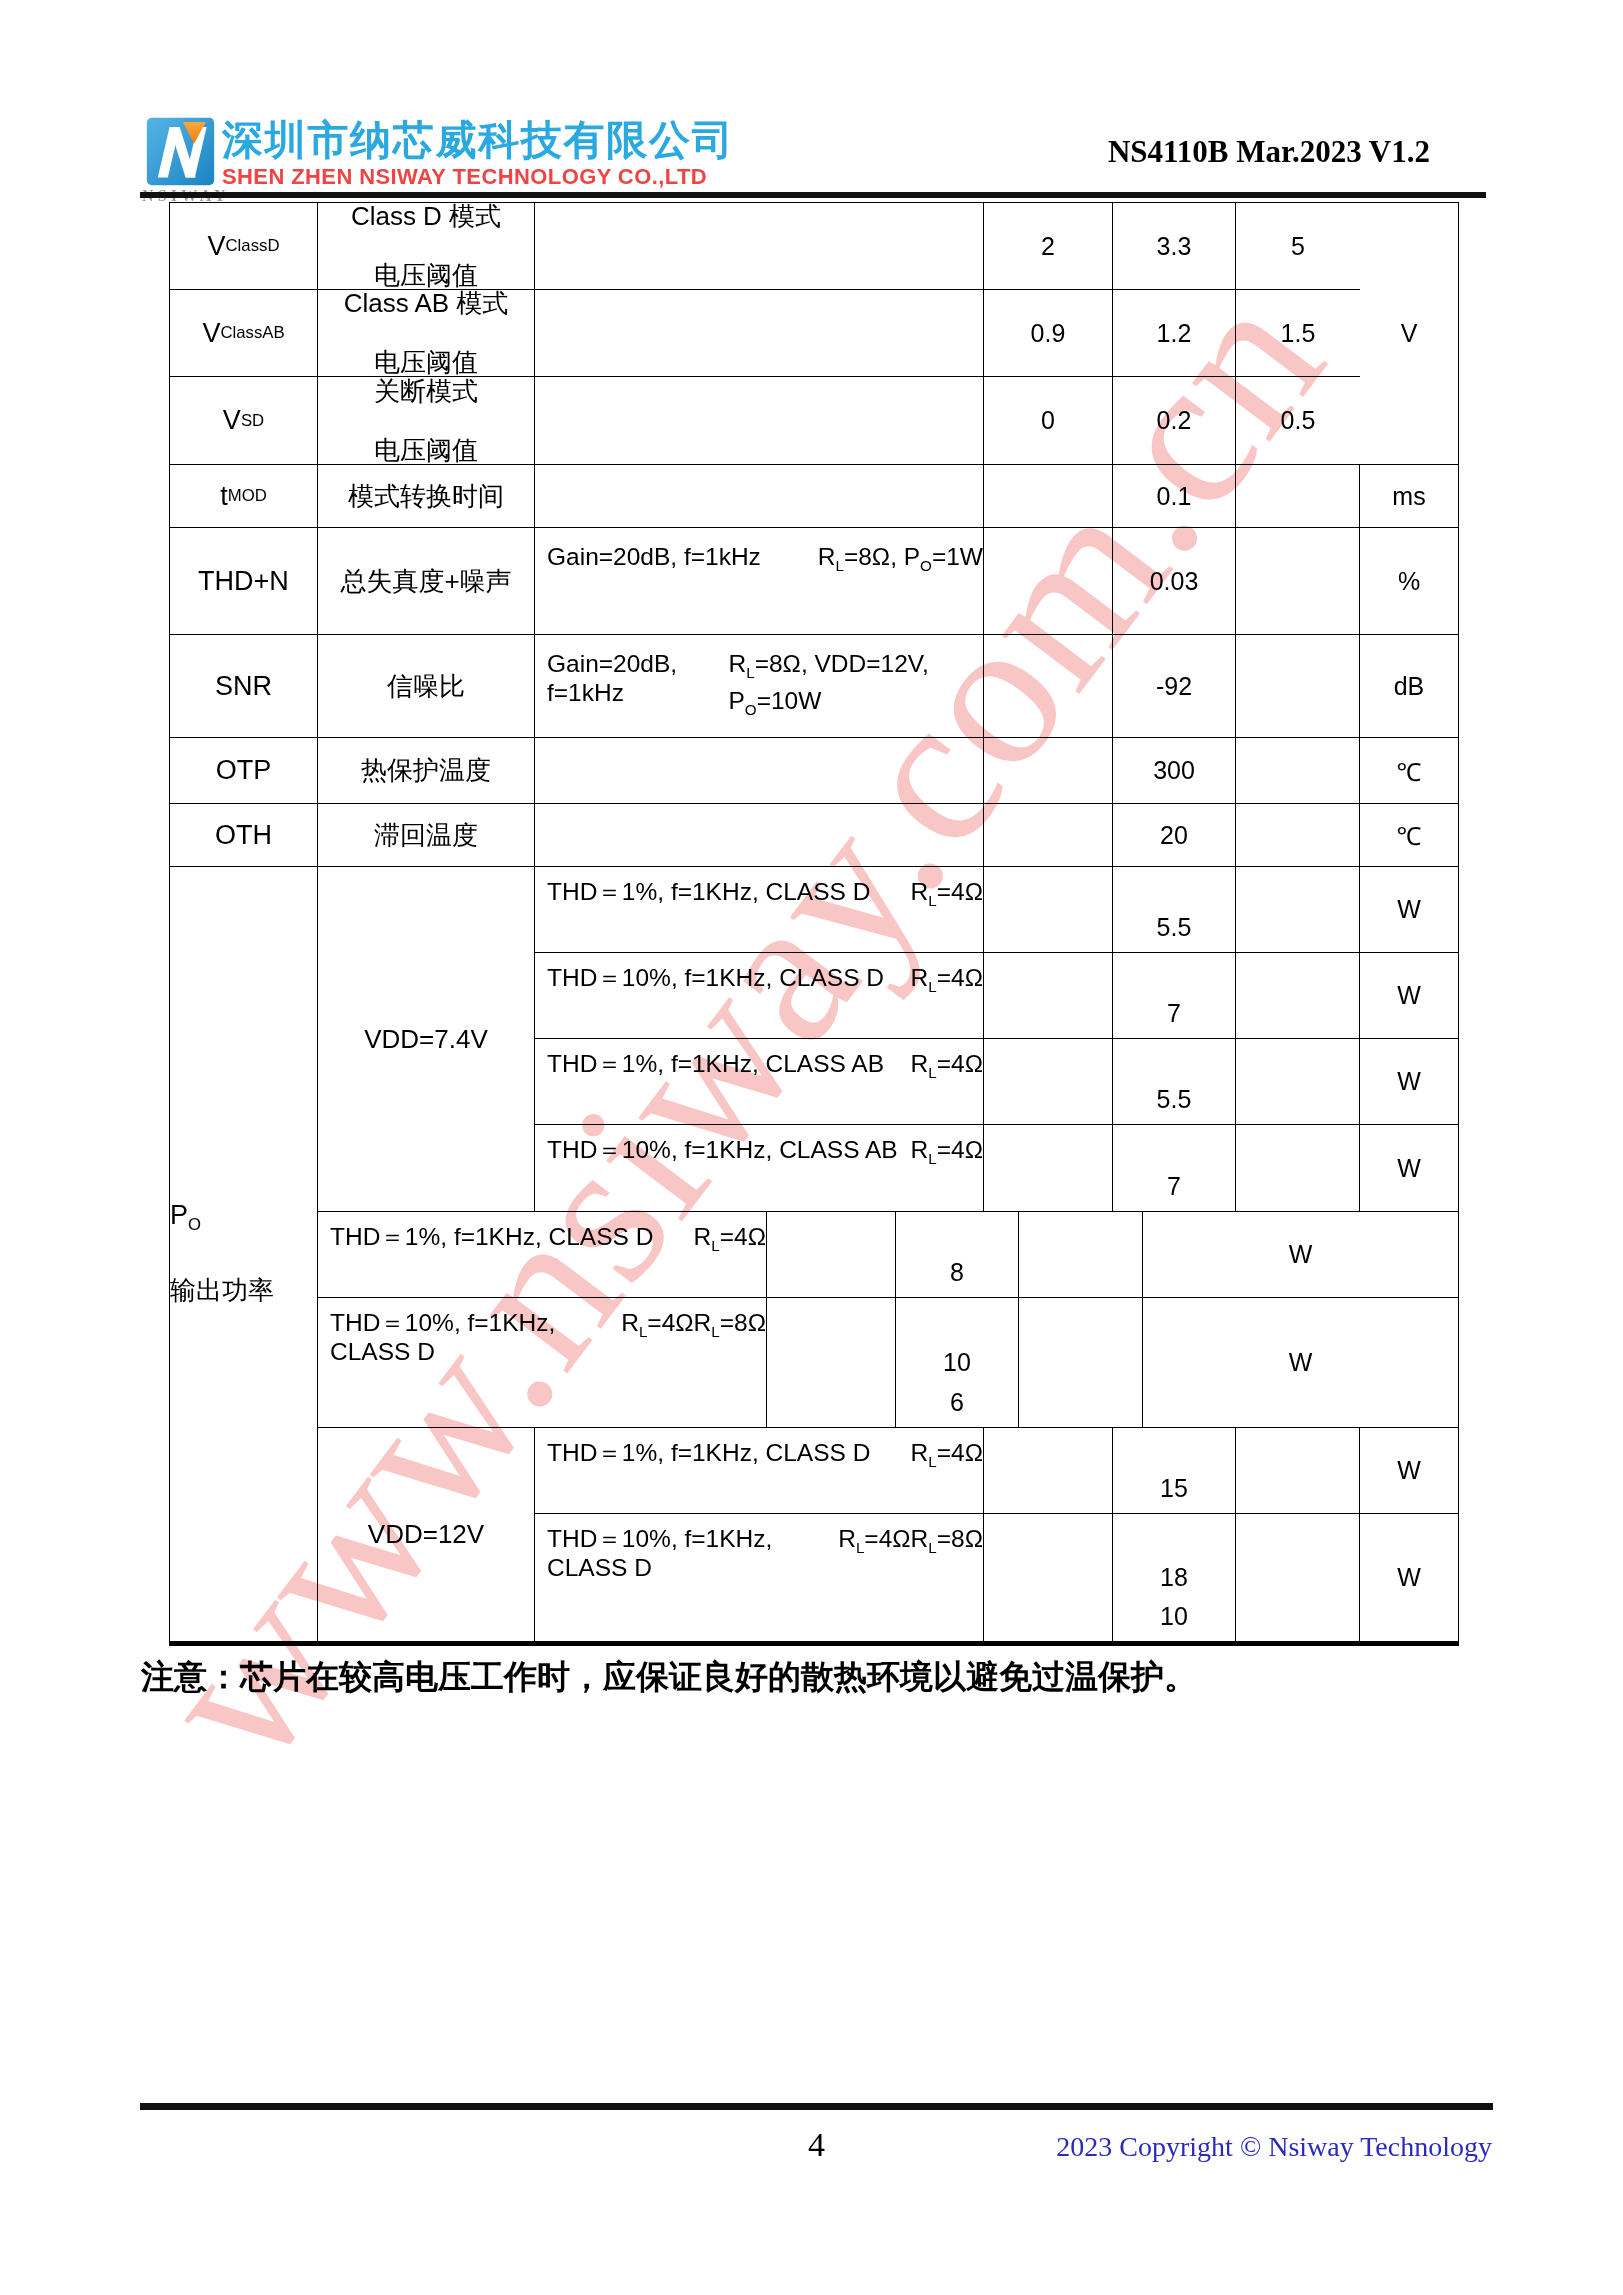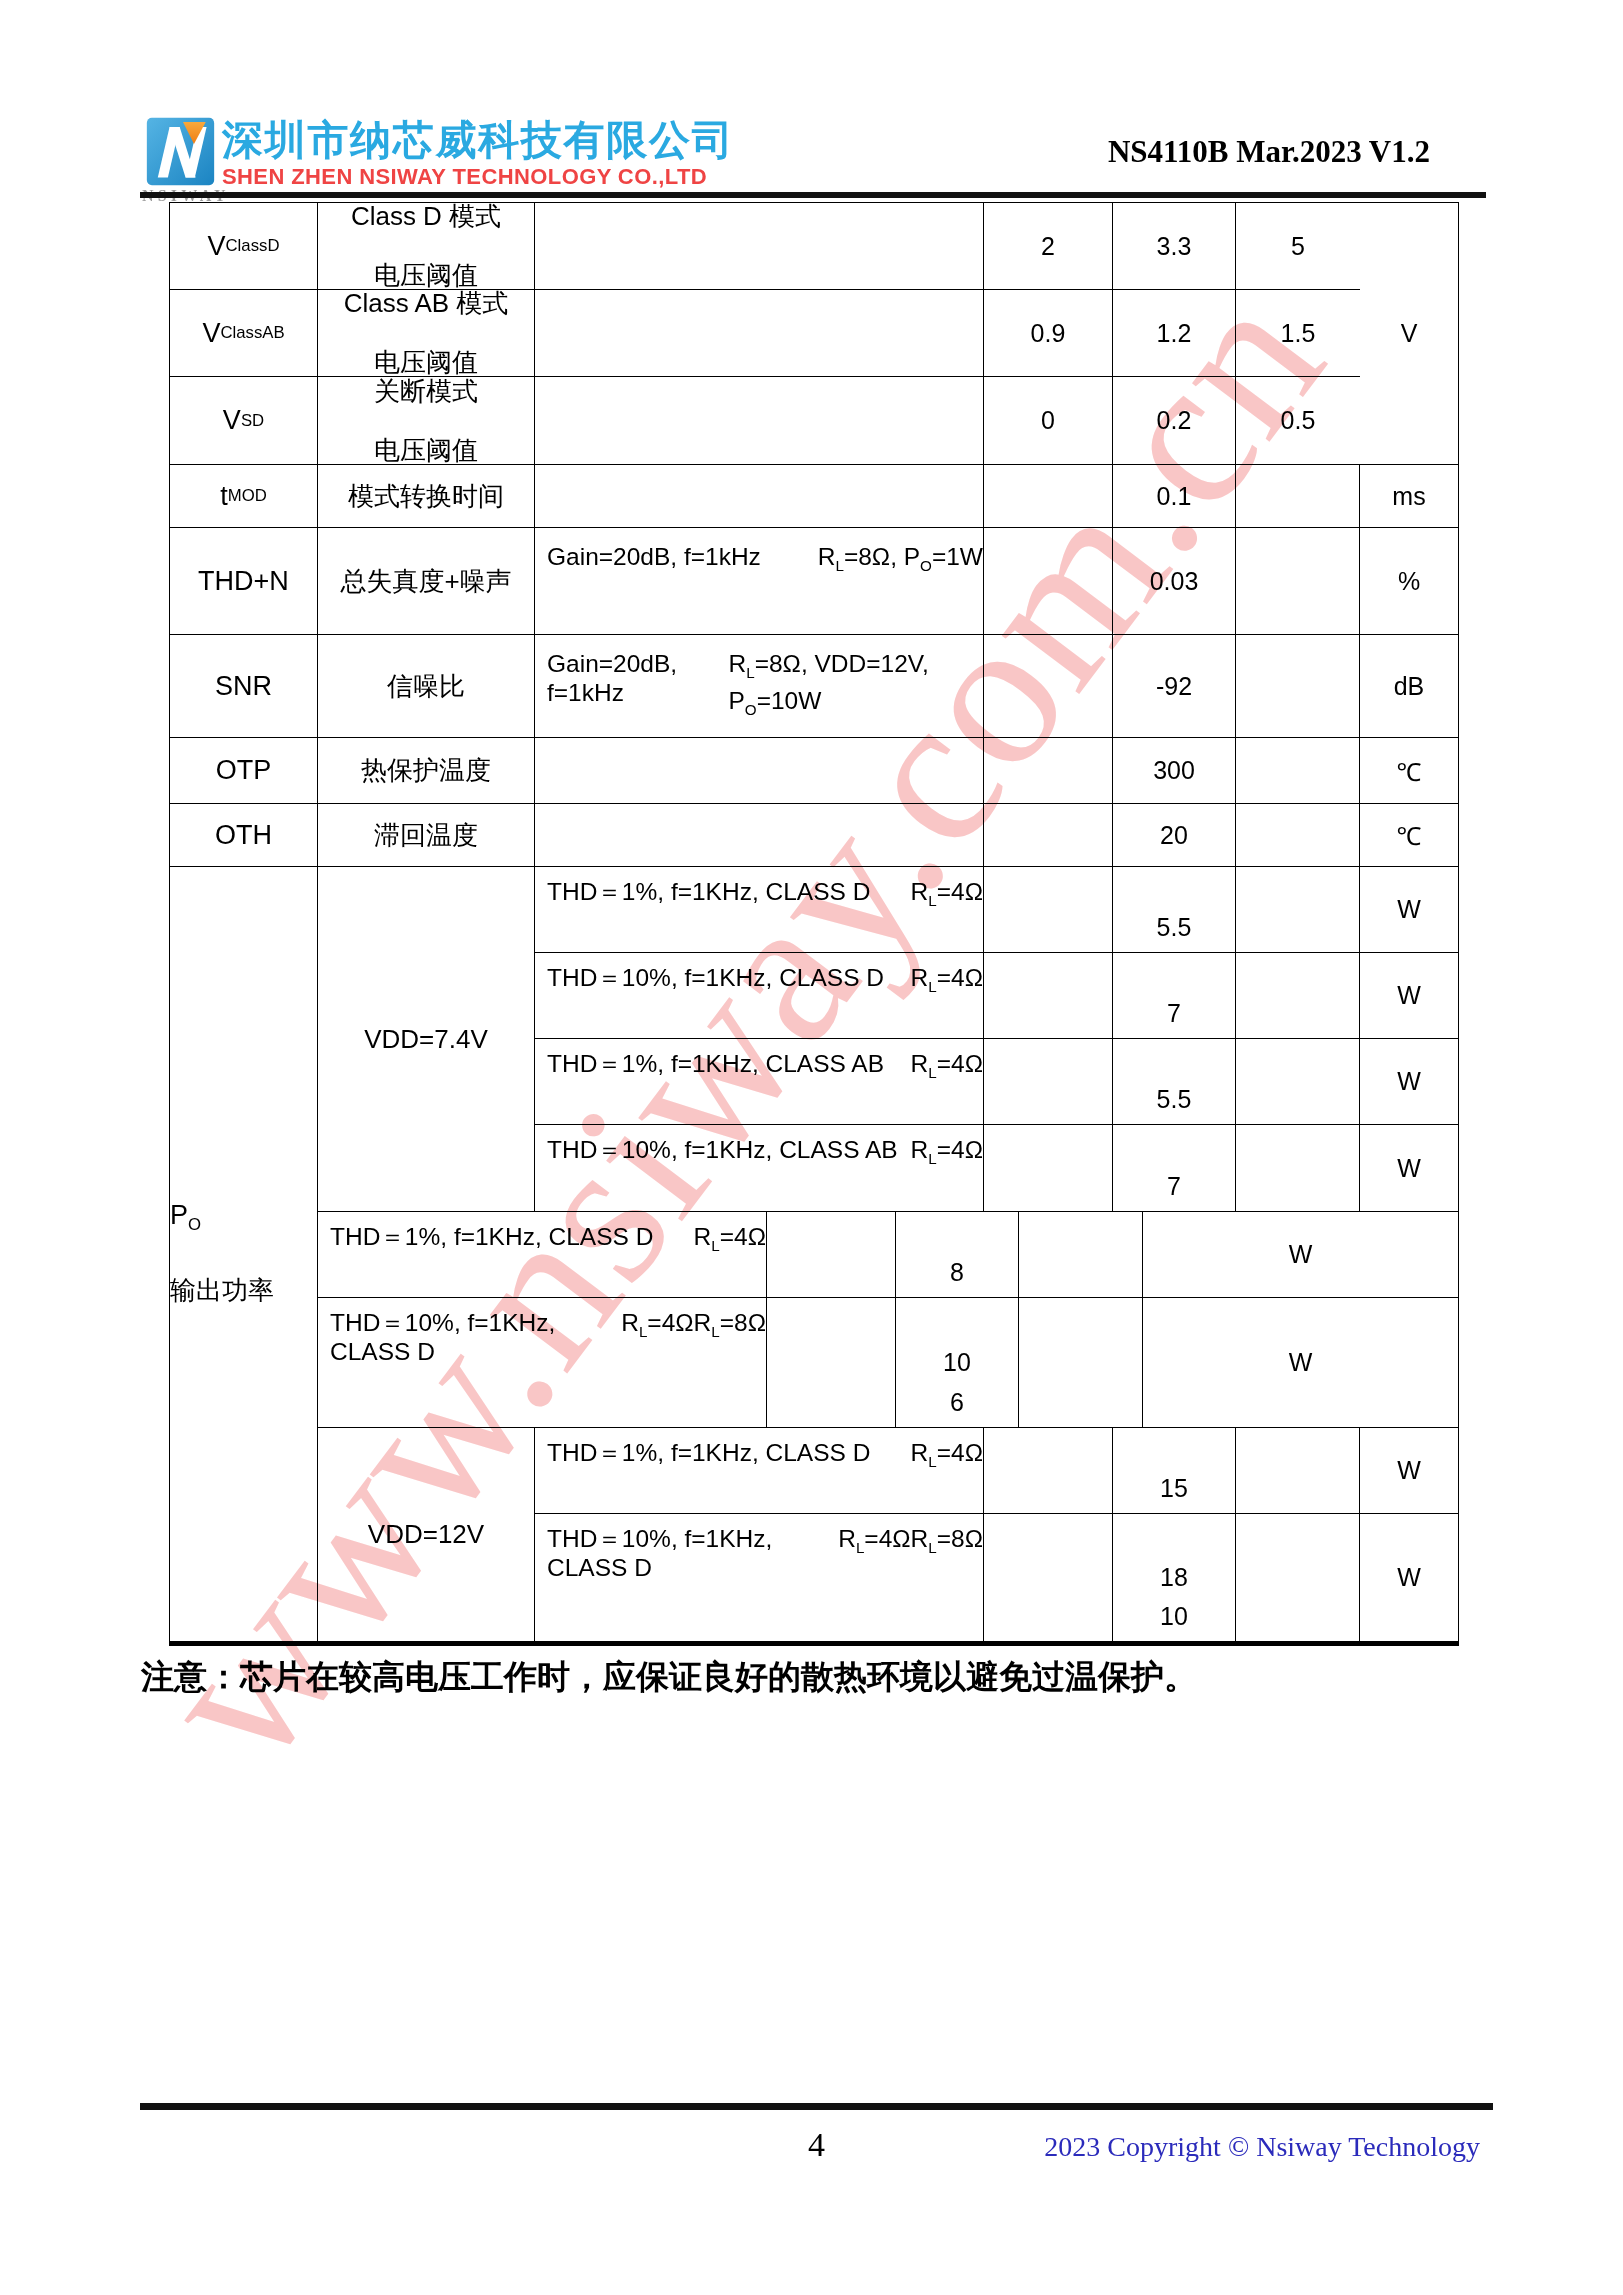--- a/index.html
+++ b/index.html
@@ -95,21 +95,21 @@
   .note{
     position:absolute;left:141px;top:1655px;
     font-family:"Liberation Serif",serif;font-weight:700;font-size:33px;
   }
   .footer-rule{position:absolute;left:140px;top:2103px;width:1353px;height:6.8px;background:#111;}
   .page-num{
     position:absolute;left:140px;top:2126px;width:1353px;text-align:center;
     font-family:"Liberation Serif",serif;font-size:34px;
   }
   .copyright{
-    position:absolute;right:143px;top:2131px;
+    position:absolute;right:131px;top:2131px;
     font-family:"Liberation Serif",serif;font-size:28px;color:#2b2bbb;
   }
 </style>
 </head>
 <body>
 
 <div class="page">
 
   <div class="watermark">www.nsiway.com.cn</div>
 

